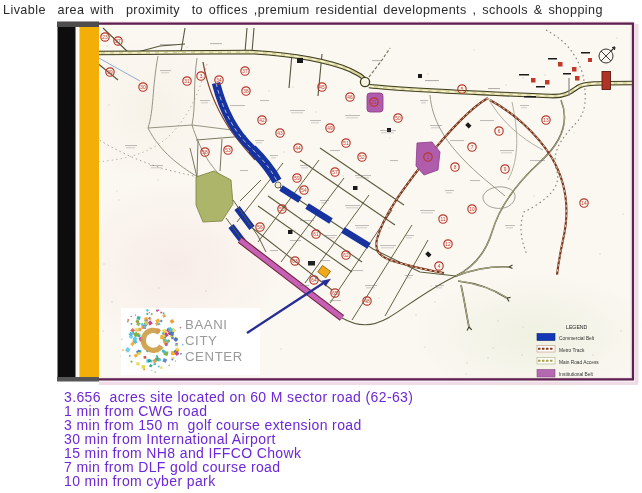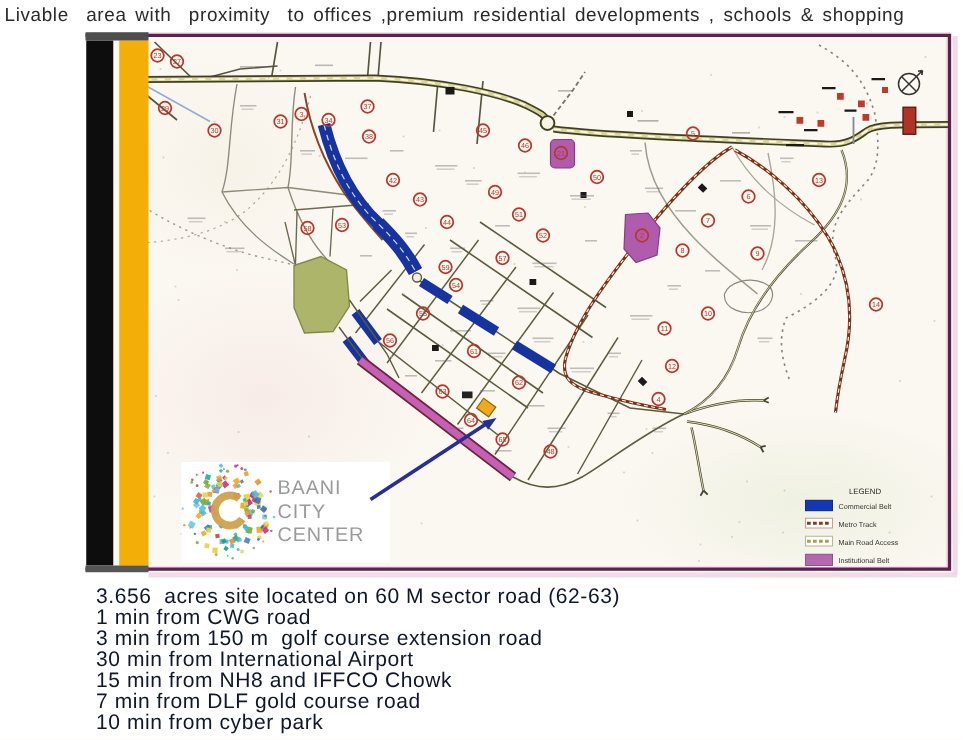--- a/index.html
+++ b/index.html
@@ -1,17 +1,17 @@
 <!DOCTYPE html>
 <html><head><meta charset="utf-8">
 <style>
 html,body{margin:0;padding:0;width:642px;height:493px;background:#fff;overflow:hidden;}
 body{font-family:"Liberation Sans", sans-serif;position:relative;}
 .title{position:absolute;left:3px;top:3px;width:640px;font-size:12.6px;color:#2a2a2a;letter-spacing:0.42px;word-spacing:1.9px;white-space:nowrap;}
-.blist{position:absolute;left:64px;top:391px;font-size:14px;line-height:13.95px;color:#0f172a;letter-spacing:0.38px;}
+.blist{position:absolute;left:64px;top:391px;font-size:14px;line-height:13.95px;color:#6d28d9;letter-spacing:0.38px;}
 </style></head>
 <body>
 
 <div class="title">Livable&nbsp; area with&nbsp; proximity&nbsp; to offices ,premium residential developments , schools &amp; shopping</div>
 
 <svg width="642" height="493" viewBox="0 0 642 493" style="position:absolute;left:0;top:0;" shape-rendering="auto">
 
 <rect x="57.8" y="22" width="577" height="359" fill="#fbf7f1"></rect>
 <rect x="62" y="23" width="570" height="356" fill="none" stroke="#f3dce4" stroke-width="3"></rect>
 

